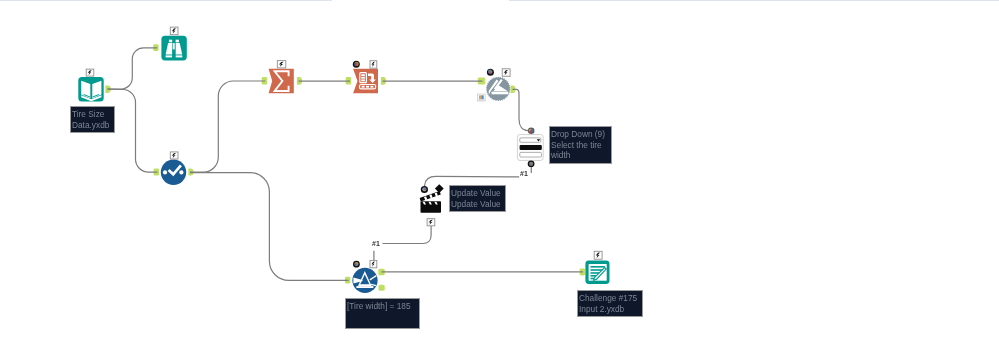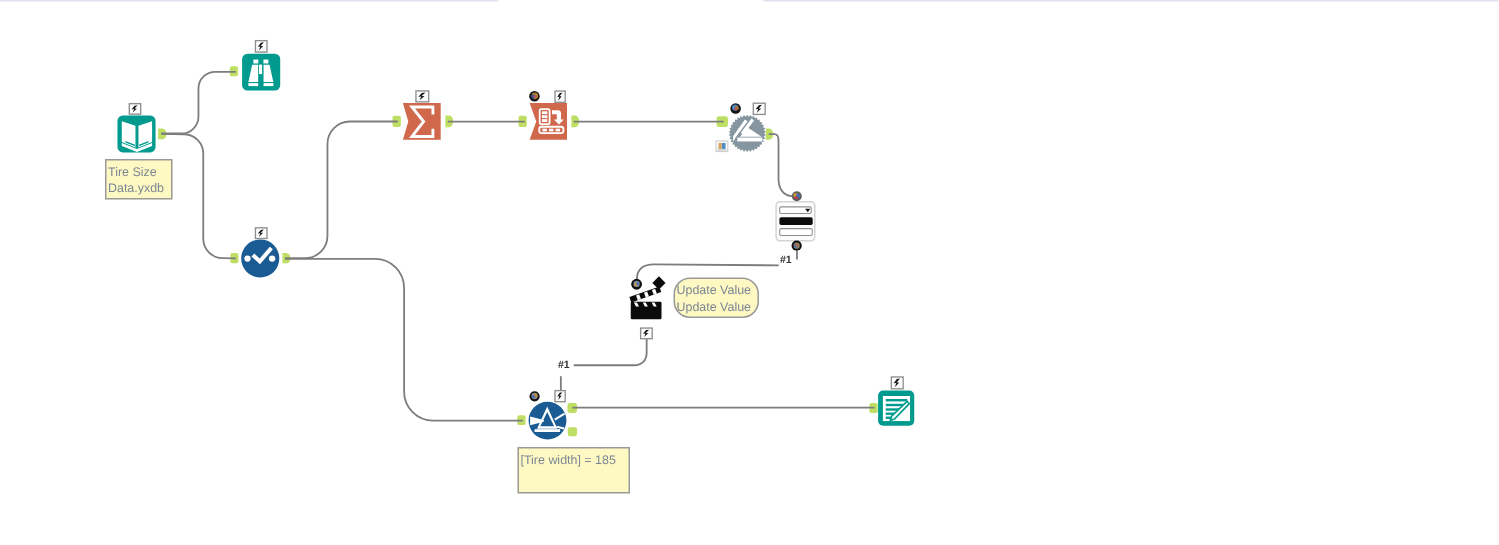--- a/index.html
+++ b/index.html
@@ -1,20 +1,20 @@
 <!DOCTYPE html>
 <html><head>
 <meta charset="utf-8">
 <style>
   html,body{margin:0;padding:0;background:#ffffff;}
   #canvas{position:relative;width:999px;height:363px;background:#ffffff;overflow:hidden;
           font-family:"Liberation Sans", sans-serif;}
   .topbar{position:absolute;top:0px;height:1px;background:#dde2ee;}
   svg.layer{position:absolute;left:0;top:0;width:999px;height:363px;overflow:visible;}
-  .lbl{position:absolute;border:1px solid #9a9a9a;background:#fef9c3;color:#7b8794;
+  .lbl{position:absolute;border:1px solid #9a9a9a;background:#0f172a;color:#7b8794;
        font-size:8.3px;line-height:10.5px;padding:2px 1px 1px 1px;white-space:pre;
        box-sizing:border-box;font-family:"Liberation Sans", sans-serif;}
   .annot{position:absolute;font-size:7px;color:#333;font-weight:bold;
          font-family:"Liberation Sans", sans-serif;}
 </style>
 </head>
 <body>
 
 <div id="canvas">
 
@@ -257,20 +257,25 @@
         <circle cx="356.4" cy="264.2" r="3.4" fill="#131313"></circle>
         <circle cx="356.4" cy="264.0" r="2.1" fill="#8c8c96"></circle>
         <circle cx="357.0" cy="263.6" r="1.2" fill="#c98b2c"></circle>
         <circle cx="355.8" cy="264.4" r="1.0" fill="#3f6fb4"></circle>
       </g>
     </g>
   </svg>
 
   <div class="lbl" style="left:70px;top:106px;width:45px;height:27px;">Tire Size
 Data.yxdb</div>
-  <div class="lbl" style="left:449px;top:185px;width:57px;height:27px;border-radius:11px;">Update Value
+  <div class="lbl" style="left:549px;top:126px;width:63px;height:38px;">Drop Down (9)
+Select the tire
+width</div>
+  <div class="lbl" style="left:449px;top:185px;width:57px;height:27px;">Update Value
 Update Value</div>
   <div class="lbl" style="left:345px;top:298px;width:75px;height:31px;">[Tire width] = 185</div>
+  <div class="lbl" style="left:577px;top:290px;width:66px;height:27px;">Challenge #175
+Input 2.yxdb</div>
 
   <div class="annot" style="left:520px;top:170px;">#1</div>
   <div class="annot" style="left:372px;top:240px;">#1</div>
 
 </div>
 
 </body></html>

